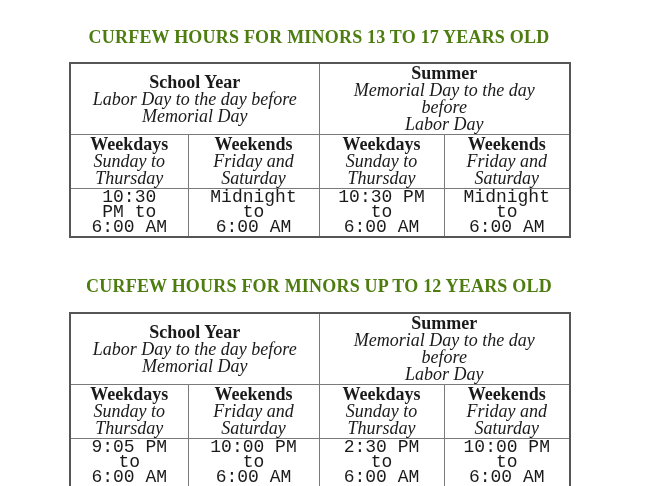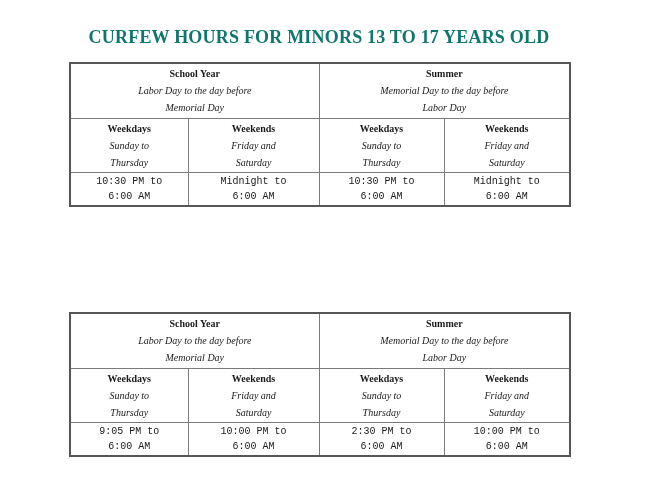--- a/index.html
+++ b/index.html
@@ -17,42 +17,42 @@
   .doc-title {
     position: absolute;
     left: 69px;
     width: 500px;
     margin: 0;
     text-align: center;
     font-size: 18px;
     font-weight: 700;
     letter-spacing: 0.2px;
     white-space: nowrap;
-    color: #0f766e;
+    color: #4d7c0f;
   }
   #title-1 { top: 27px; }
   #title-2 { top: 276px; }
 
   table.curfew {
     position: absolute;
     left: 69px;
     width: 500px;
     border-collapse: collapse;
     table-layout: fixed;
     border: 2px solid #565656;
   }
   #table-1 { top: 62px; }
   #table-2 { top: 312px; }
 
   .curfew td {
     border: 1px solid #7a7a7a;
     text-align: center;
     vertical-align: middle;
     padding: 1px 17px;
-    font-size: 10px;
+    font-size: 18px;
     line-height: 17px;
   }
   .curfew col.c1 { width: 118px; }
   .curfew col.c2 { width: 131px; }
   .curfew col.c3 { width: 125px; }
   .curfew col.c4 { width: 126px; }
 
   .season-row td { height: 55px; }
   .day-row td    { height: 52px; }
   .time-row td   { height: 32px; font-family: Liberation Mono, monospace; }
@@ -124,20 +124,21 @@
           <div>6:00 AM</div>
         </td>
         <td>
           <div>Midnight to</div>
           <div>6:00 AM</div>
         </td>
       </tr>
     </tbody>
   </table>
 
+  <h1 id="title-2" class="doc-title">CURFEW HOURS FOR MINORS UP TO 12 YEARS OLD</h1>
 
   <table id="table-2" class="curfew">
     <colgroup>
         <col class="c1">
         <col class="c2">
         <col class="c3">
         <col class="c4">
       </colgroup>
     <tbody>
       <tr class="season-row">

